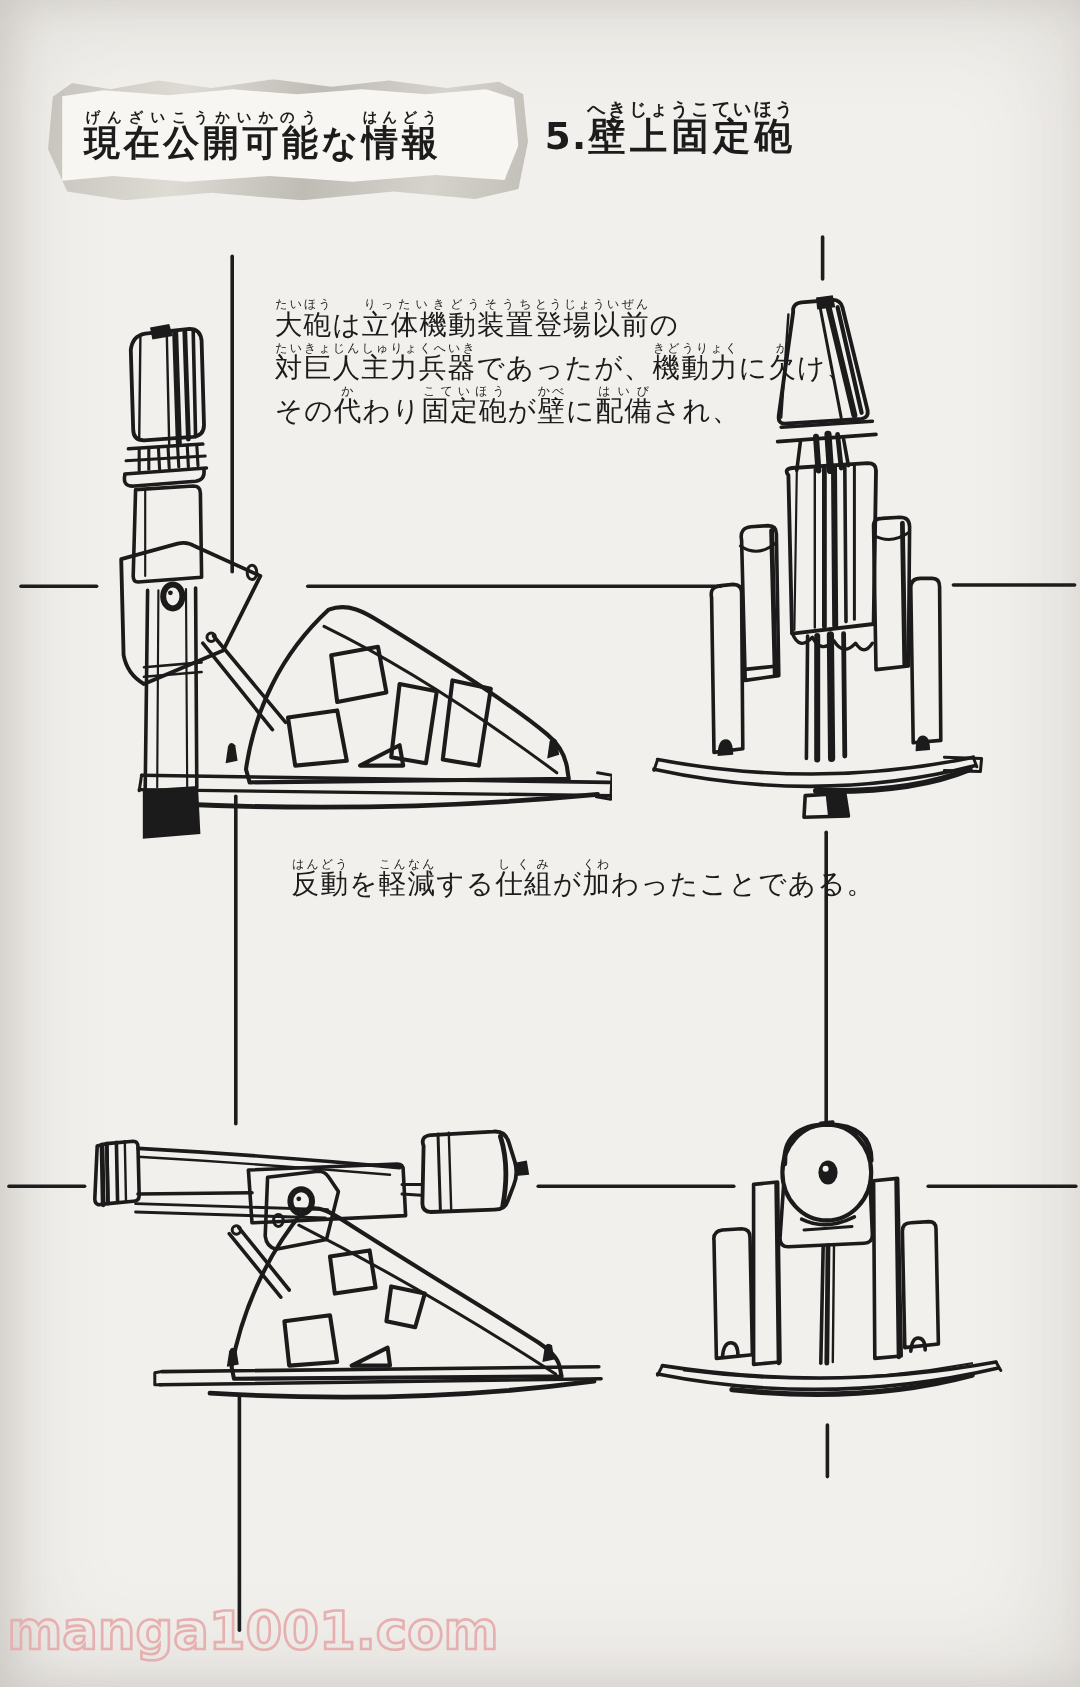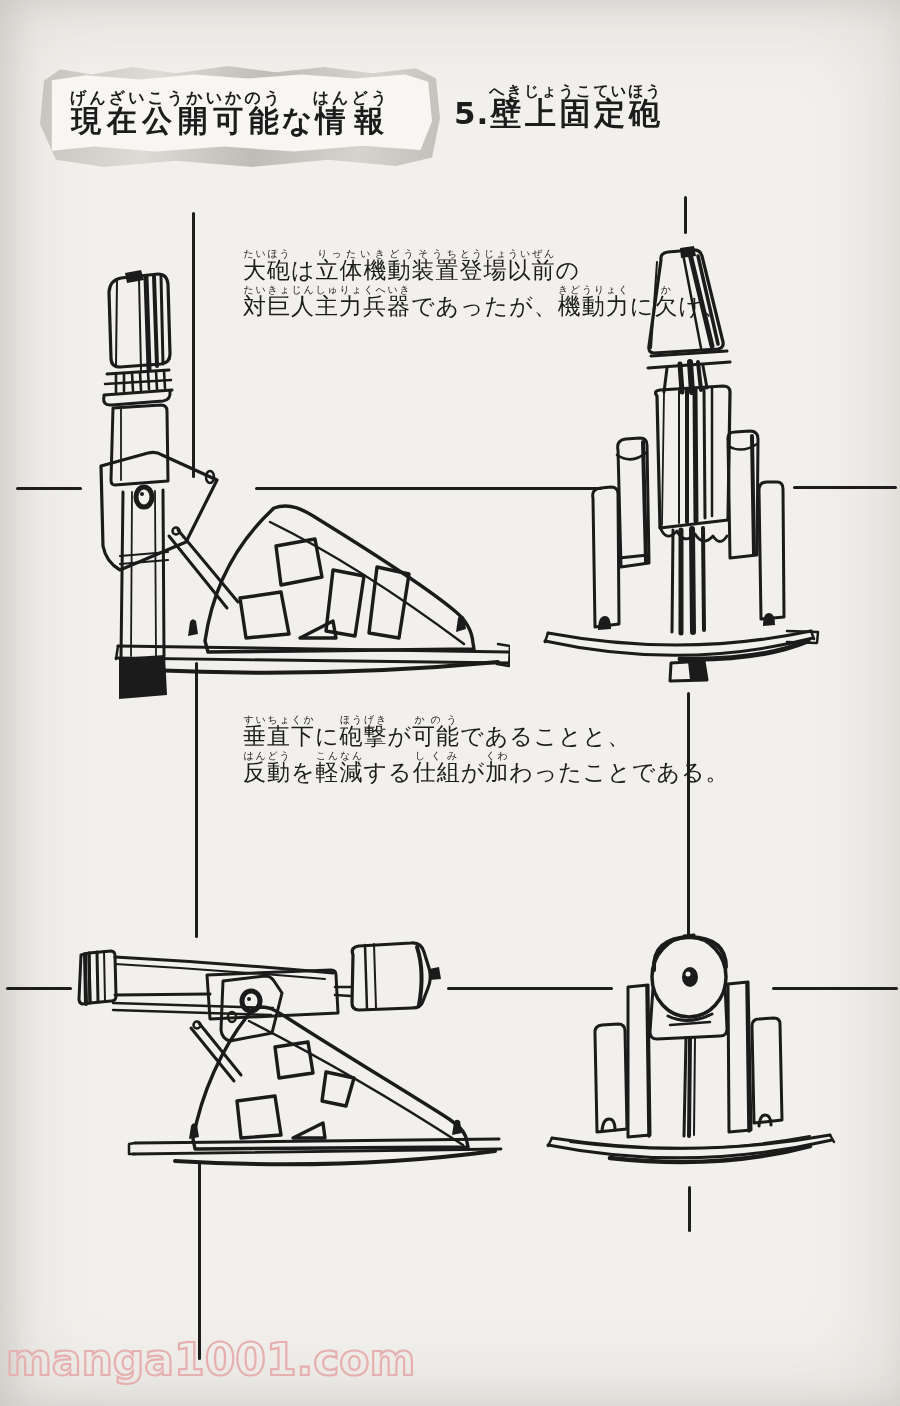--- a/index.html
+++ b/index.html
@@ -20,21 +20,21 @@
     background:linear-gradient(100deg,#c6c3bd,#dedbd5 28%,#bfbcb6 55%,#d6d3cd 80%,#c2bfb9);
     clip-path:polygon(1% 16%,5% 5%,13% 10%,23% 3%,34% 9%,47% 2%,59% 8%,71% 3%,83% 9%,94% 4%,99% 14%,100% 52%,98% 90%,89% 98%,72% 92%,53% 99%,34% 93%,16% 99%,4% 92%,0 58%);
   }
   .paper-inner{position:absolute;left:8px;top:8px;width:384px;height:82px;
     background:#f8f6f2;
     clip-path:polygon(1% 10%,10% 4%,24% 9%,38% 3%,52% 8%,66% 3%,80% 8%,93% 3%,99% 12%,100% 60%,97% 95%,82% 90%,64% 97%,46% 91%,28% 97%,12% 91%,1% 96%);
     display:flex;align-items:center;justify-content:flex-start;padding-left:22px;box-sizing:border-box;
   }
   .info-title{font-family:"DejaVu Serif","Liberation Serif",serif;font-weight:bold;
     font-size:30px;letter-spacing:3px;white-space:nowrap;line-height:1;}
-  .info-title rt{font-size:16px;font-weight:bold;letter-spacing:3px}
+  .info-title rt{font-size:12px;font-weight:bold;letter-spacing:3px}
   
   .section-title{position:absolute;left:454px;top:84px;display:flex;align-items:flex-end;white-space:nowrap}
   .section-title .num{font-size:31px;font-weight:bold;line-height:1.05;letter-spacing:1px}
   .section-title ruby{font-size:31px;font-weight:bold;line-height:1.05;letter-spacing:2px}
   .section-title rt{font-size:15px;font-weight:bold;letter-spacing:2px}
   
   .jp-para{position:absolute;white-space:nowrap}
   .jp-line{display:block;height:36px;font-size:23px;line-height:1.05;letter-spacing:1px}
   .jp-line rt{font-size:10px;letter-spacing:1px}
   
@@ -70,27 +70,27 @@
   <div class="paper-inner">
     <span class="info-title"><ruby>現在公開可能<rt>げんざいこうかいかのう</rt></ruby>な<ruby>情報<rt>はんどう</rt></ruby></span>
   </div>
 </div>
 
 <div class="section-title">
   <span class="num">5.</span>
   <span><ruby>壁上固定砲<rt>へきじょうこていほう</rt></ruby></span>
 </div>
 
-<div class="jp-para" style="left:243px;top:249px">
+<div class="jp-para" style="left:229px;top:249px">
     <span class="jp-line"><ruby>大砲<rt>たいほう</rt></ruby>は<ruby>立体機動装置<rt>りったいきどうそうち</rt></ruby><ruby>登場以前<rt>とうじょういぜん</rt></ruby>の</span>
     <span class="jp-line"><ruby>対巨人主力兵器<rt>たいきょじんしゅりょくへいき</rt></ruby>であったが、<ruby>機動力<rt>きどうりょく</rt></ruby>に<ruby>欠<rt>か</rt></ruby>け、</span>
+    <span class="jp-line">その<ruby>代<rt>か</rt></ruby>わり<ruby>固定砲<rt>こていほう</rt></ruby>が<ruby>壁<rt>かべ</rt></ruby>に<ruby>配備<rt>はいび</rt></ruby>され、</span>
   </div>
 
 <div class="jp-para" style="left:243px;top:715px">
-    <span class="jp-line"><ruby>垂直下<rt>すいちょくか</rt></ruby>に<ruby>砲撃<rt>ほうげき</rt></ruby>が<ruby>可能<rt>かのう</rt></ruby>であることと、</span>
     <span class="jp-line"><ruby>反動<rt>はんどう</rt></ruby>を<ruby>軽減<rt>こんなん</rt></ruby>する<ruby>仕組<rt>しくみ</rt></ruby>が<ruby>加<rt>くわ</rt></ruby>わったことである。</span>
   </div>
 
 <svg class="drawing" style="left:28px;top:240px" width="482" height="462" viewBox="0 0 482 462">
   <path class="f" d="M97,33 l16,-3 3,10 -17,3 z"></path>
   <path d="M81,52 q1,-12 12,-14 l37,-4 q9,0 10,10 l2,70 q0,9 -9,10 l-41,3 q-9,0 -9,-9 z" stroke-width="3.2"></path>
   <path d="M118,37 l3,92" stroke-width="5"></path>
   <path d="M126,36 l3,90" stroke-width="4"></path>
   <path d="M133,36 l2,88" stroke-width="3"></path>
   <path d="M111,38 l2,92" stroke-width="2"></path>

